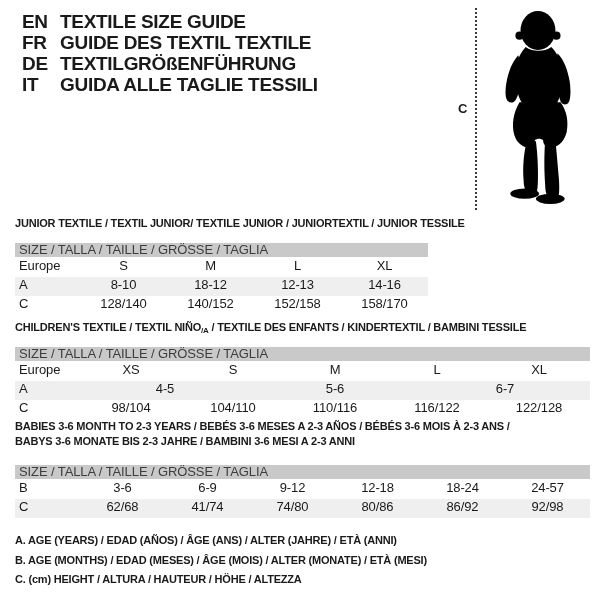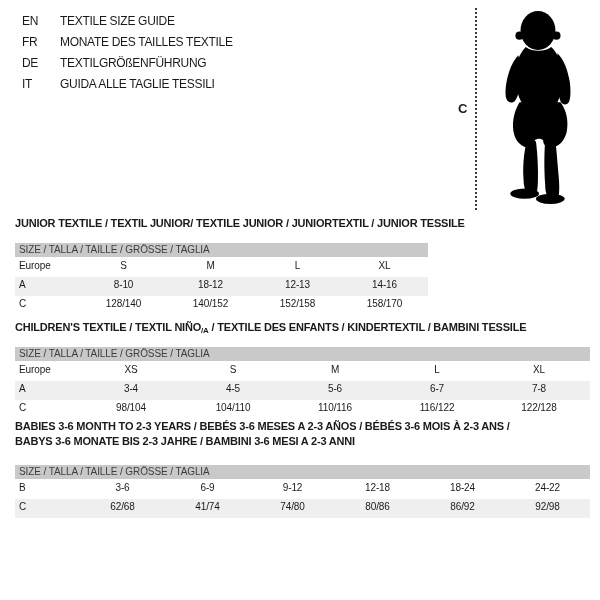--- a/index.html
+++ b/index.html
@@ -2,39 +2,39 @@
 <html><head>
 <meta charset="utf-8">
 <style>
   * { margin:0; padding:0; box-sizing:border-box; }
   html,body { width:600px; height:600px; background:#ffffff; }
   body { font-family:"Liberation Sans", sans-serif; color:#1a1a1a; position:relative; overflow:hidden; }
   .page { position:absolute; inset:0; }
 
   
   .lang-list { position:absolute; left:22px; top:11px; }
-  .lang-row { display:flex; height:21px; line-height:21px; font-weight:normal; font-size:12px; letter-spacing:-0.3px; }
+  .lang-row { display:flex; height:21px; line-height:21px; font-weight:bold; font-size:19px; letter-spacing:-0.3px; }
   .lang-code { width:38px; }
 
   
   .figure { position:absolute; left:448px; top:4px; width:150px; height:208px; }
   .figure-label { position:absolute; left:10px; top:97px; font-weight:bold; font-size:13px; }
   .dotted-line { position:absolute; left:27px; top:4px; height:202px; width:0; border-left:2px dotted #3a3a3a; }
   .figure svg { position:absolute; left:39px; top:4px; }
 
   
   .section-title { position:absolute; left:15px; font-weight:bold; font-size:11px; letter-spacing:-0.2px; line-height:15px; white-space:nowrap; }
   .t1 { top:216px; }
   .t2 { top:320px;text-align:right; }
   .t3 { top:419px; white-space:normal; width:575px; }
   .t3 .line { display:block; }
   .sub { font-size:8px; vertical-align:-2px; }
 
   
-  .tbl { position:absolute; left:15px; font-size:10px; letter-spacing:-0.1px; }
+  .tbl { position:absolute; left:15px; font-size:13px; letter-spacing:-0.1px; }
   .tbl1 { top:243px; width:413px; }
   .tbl2 { top:347px; width:575px; }
   .tbl3 { top:465px; width:575px; }
   .tbl-header { background:#c9c9c9; color:#3d3d3d; height:14px; line-height:14px; padding-left:4px; margin-bottom:1px; }
   .tbl-row { display:flex; height:19px; line-height:15px; }
   .tbl-row.alt { background:#efefef; }
   .cell-label { width:65px; padding-left:4px; text-align:left; flex:none; }
   .cell { flex:1; text-align:center; }
 
   
@@ -46,21 +46,21 @@
 
 <div class="page">
 
   <div class="lang-list">
     <div class="lang-row">
       <span class="lang-code">EN</span>
       <span class="lang-title">TEXTILE SIZE GUIDE</span>
     </div>
     <div class="lang-row">
       <span class="lang-code">FR</span>
-      <span class="lang-title">MONATE DES TAILLES TEXTILE</span>
+      <span class="lang-title">GUIDE DES TEXTIL TEXTILE</span>
     </div>
     <div class="lang-row">
       <span class="lang-code">DE</span>
       <span class="lang-title">TEXTILGRÖßENFÜHRUNG</span>
     </div>
     <div class="lang-row">
       <span class="lang-code">IT</span>
       <span class="lang-title">GUIDA ALLE TAGLIE TESSILI</span>
     </div>
   </div>
@@ -119,25 +119,23 @@
     <div class="tbl-row">
       <span class="cell-label">Europe</span>
       <span class="cell">XS</span>
       <span class="cell">S</span>
       <span class="cell">M</span>
       <span class="cell">L</span>
       <span class="cell">XL</span>
     </div>
     <div class="tbl-row alt">
       <span class="cell-label">A</span>
-      <span class="cell">3-4</span>
       <span class="cell">4-5</span>
       <span class="cell">5-6</span>
       <span class="cell">6-7</span>
-      <span class="cell">7-8</span>
     </div>
     <div class="tbl-row">
       <span class="cell-label">C</span>
       <span class="cell">98/104</span>
       <span class="cell">104/110</span>
       <span class="cell">110/116</span>
       <span class="cell">116/122</span>
       <span class="cell">122/128</span>
     </div>
   </div>
@@ -148,27 +146,32 @@
   </div>
   <div class="tbl tbl3">
     <div class="tbl-header">SIZE / TALLA / TAILLE / GRÖSSE / TAGLIA</div>
     <div class="tbl-row">
       <span class="cell-label">B</span>
       <span class="cell">3-6</span>
       <span class="cell">6-9</span>
       <span class="cell">9-12</span>
       <span class="cell">12-18</span>
       <span class="cell">18-24</span>
-      <span class="cell">24-22</span>
+      <span class="cell">24-57</span>
     </div>
     <div class="tbl-row alt">
       <span class="cell-label">C</span>
       <span class="cell">62/68</span>
       <span class="cell">41/74</span>
       <span class="cell">74/80</span>
       <span class="cell">80/86</span>
       <span class="cell">86/92</span>
       <span class="cell">92/98</span>
     </div>
   </div>
 
+  <div class="notes">
+    <div>A. AGE (YEARS) / EDAD (AÑOS) / ÂGE (ANS) / ALTER (JAHRE) / ETÀ (ANNI)</div>
+    <div>B. AGE (MONTHS) / EDAD (MESES) / ÂGE (MOIS) / ALTER (MONATE) / ETÀ (MESI)</div>
+    <div>C. (cm) HEIGHT / ALTURA / HAUTEUR / HÖHE / ALTEZZA</div>
+  </div>
 
 </div>
 
 </body></html>

